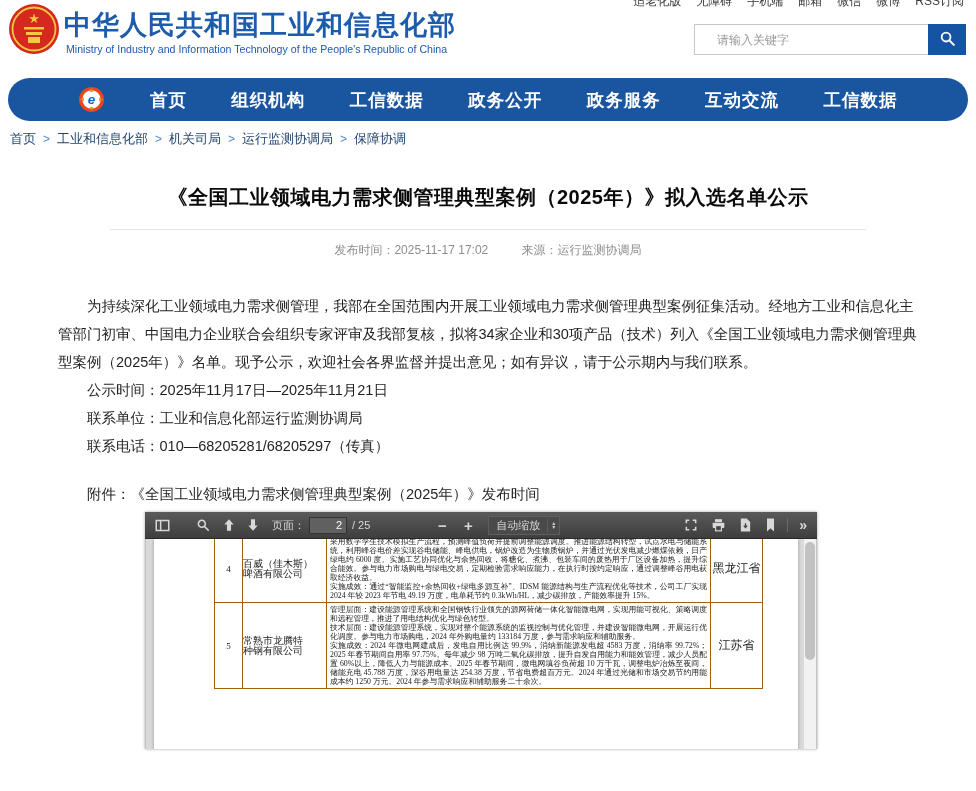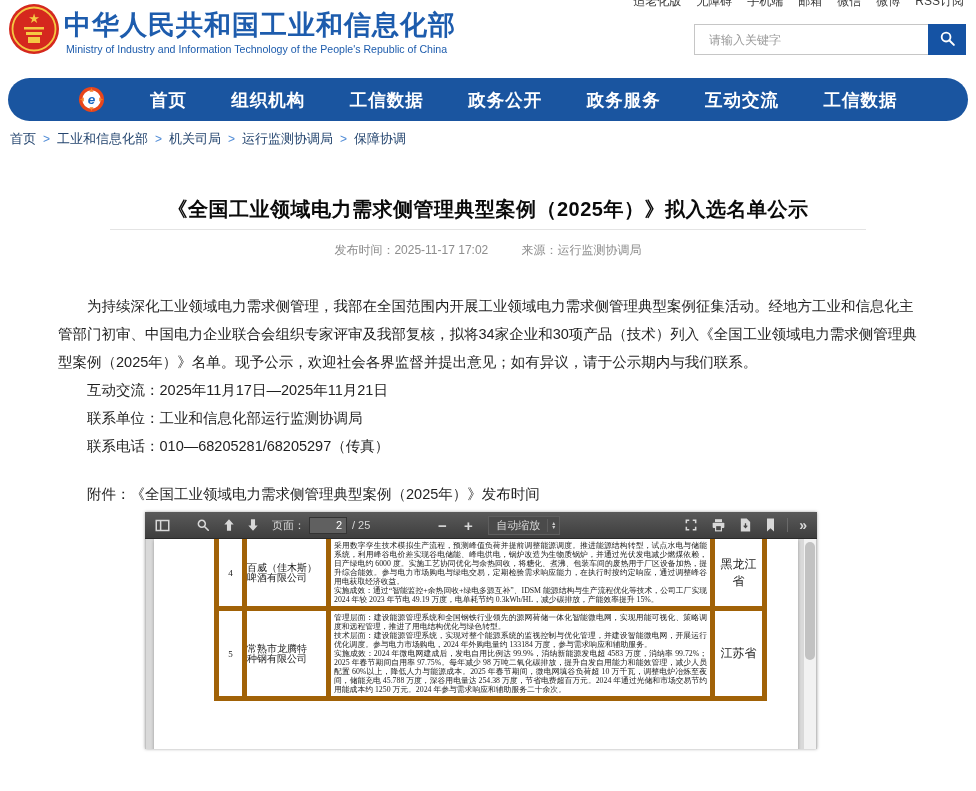--- a/index.html
+++ b/index.html
@@ -13,42 +13,42 @@
   
   .top-links { position:absolute; top:-7px; right:12px; display:flex; gap:15px;
     font-size:12px; color:#3a3a3a; white-space:nowrap; }
   .top-links span { cursor:pointer; }
   .emblem { position:absolute; left:8px; top:3px; }
   .site-title { position:absolute; left:64px; top:7px; font-size:27px; font-weight:bold;
     color:#1d5cad; letter-spacing:1px; white-space:nowrap; }
   .site-subtitle { position:absolute; left:66px; top:43px; font-size:10.6px;
     color:#1d5cad; white-space:nowrap; }
   .search-bar { position:absolute; right:10px; top:24px; width:272px; height:31px; display:flex; }
-  .search-bar input { flex:1; border:1px solid #c6c6c6; border-right:none; padding:0 14px;
+  .search-bar input { flex:1; border:1px solid #c6c6c6; border-right:none; padding:0 22px;
     font-size:12px; color:#333; outline:none; font-family:inherit; }
   .search-bar input::placeholder { color:#999; }
   .search-btn { width:38px; height:31px; background:#1553a4; border:none; cursor:pointer;
     display:flex; align-items:center; justify-content:center; color:#fff; }
 
   
   .nav { position:absolute; left:8px; right:8px; top:78px; height:43px; background:#1a55a0;
     border-radius:22px; display:flex; align-items:center; justify-content:space-evenly;
     padding:0 26px; }
   .nav-logo { width:27px; height:27px; display:block; }
   .nav-item { color:#fff; font-size:17.5px; font-weight:bold; letter-spacing:1px;
     cursor:pointer; white-space:nowrap; }
 
   
   .breadcrumb { position:absolute; left:10px; top:130px; display:flex; gap:7px;
     font-size:13px; color:#24456f; align-items:center; }
   .breadcrumb .bc-item { cursor:pointer; }
   .breadcrumb .bc-sep { color:#4f8bd6; font-size:12px; }
 
   
-  .article-title { position:absolute; left:0; right:0; top:196px; text-align:center;
+  .article-title { position:absolute; left:0; right:0; top:184px; text-align:center;
     font-size:20px; font-weight:bold; color:#0a0a0a; letter-spacing:0.5px; }
   .article-divider { position:absolute; left:110px; width:756px; top:229px;
     border-top:1px solid #e4e4e4; }
   .article-meta { position:absolute; left:0; right:0; top:242px; text-align:center;
     font-size:12px; color:#8d8d8d; }
   .article-meta span { margin:0 15px; }
   .article-body { position:absolute; left:58px; width:860px; top:292px;
     font-size:14.5px; line-height:28px; color:#1f1f1f; }
   .article-body p { text-indent:2em; }
   .attachment { margin-top:20px; }
@@ -83,21 +83,21 @@
     border-left:1px solid #c2c2c2; border-right:1px solid #c2c2c2; }
   .pdf-page { position:absolute; left:8px; right:18px; top:0; height:230px; background:#fff;
     box-shadow:0 1px 3px rgba(0,0,0,.3); overflow:hidden; }
   .pdf-scrollbar { position:absolute; right:0; top:0; width:12px; height:210px;
     background:#f2f2f2; }
   .pdf-scroll-thumb { position:absolute; left:1px; top:3px; width:10px; height:118px;
     background:#c2c2c2; border-radius:5px; cursor:pointer; }
 
   .att-table { position:absolute; left:60px; top:-5px; width:548px; border-collapse:collapse;
     table-layout:fixed; color:#1a1a1a; }
-  .att-table td { border:5px solid #a16207; vertical-align:middle; }
+  .att-table td { border:1px solid #a16207; vertical-align:middle; }
   .att-table .c-num { width:28px; text-align:center; font-size:9px;
     font-family:"Liberation Serif",serif; }
   .att-table .c-company { width:84px; font-size:10px; line-height:10px;
     font-family:"Liberation Serif",serif; white-space:pre-line; }
   .att-table .c-desc { width:384px; font-size:7.8px; line-height:9px; padding:2px 3px;
     font-family:"Liberation Serif",serif; text-align:justify; white-space:pre-line;
     vertical-align:top; }
   .att-table .c-prov { width:52px; text-align:center; font-size:12px;
     font-family:"Liberation Serif",serif; }
 </style>
@@ -173,21 +173,21 @@
 
   <div class="article-title">《全国工业领域电力需求侧管理典型案例（2025年）》拟入选名单公示</div>
   <div class="article-divider"></div>
   <div class="article-meta">
     <span>发布时间：2025-11-17 17:02</span>
     <span>来源：运行监测协调局</span>
   </div>
 
   <div class="article-body">
     <p>为持续深化工业领域电力需求侧管理，我部在全国范围内开展工业领域电力需求侧管理典型案例征集活动。经地方工业和信息化主管部门初审、中国电力企业联合会组织专家评审及我部复核，拟将34家企业和30项产品（技术）列入《全国工业领域电力需求侧管理典型案例（2025年）》名单。现予公示，欢迎社会各界监督并提出意见；如有异议，请于公示期内与我们联系。</p>
-    <p>互动交流：2025年11月17日—2025年11月21日</p>
+    <p>公示时间：2025年11月17日—2025年11月21日</p>
     <p>联系单位：工业和信息化部运行监测协调局</p>
     <p>联系电话：010—68205281/68205297（传真）</p>
     <p class="attachment"><span>附件：</span><span class="att-link">《全国工业领域电力需求侧管理典型案例（2025年）》发布时间</span></p>
   </div>
 
   <div class="pdf-viewer">
     <div class="pdf-toolbar">
       <button class="tb-btn">
         <span>
           <svg width="15" height="13" viewBox="0 0 24 20">

